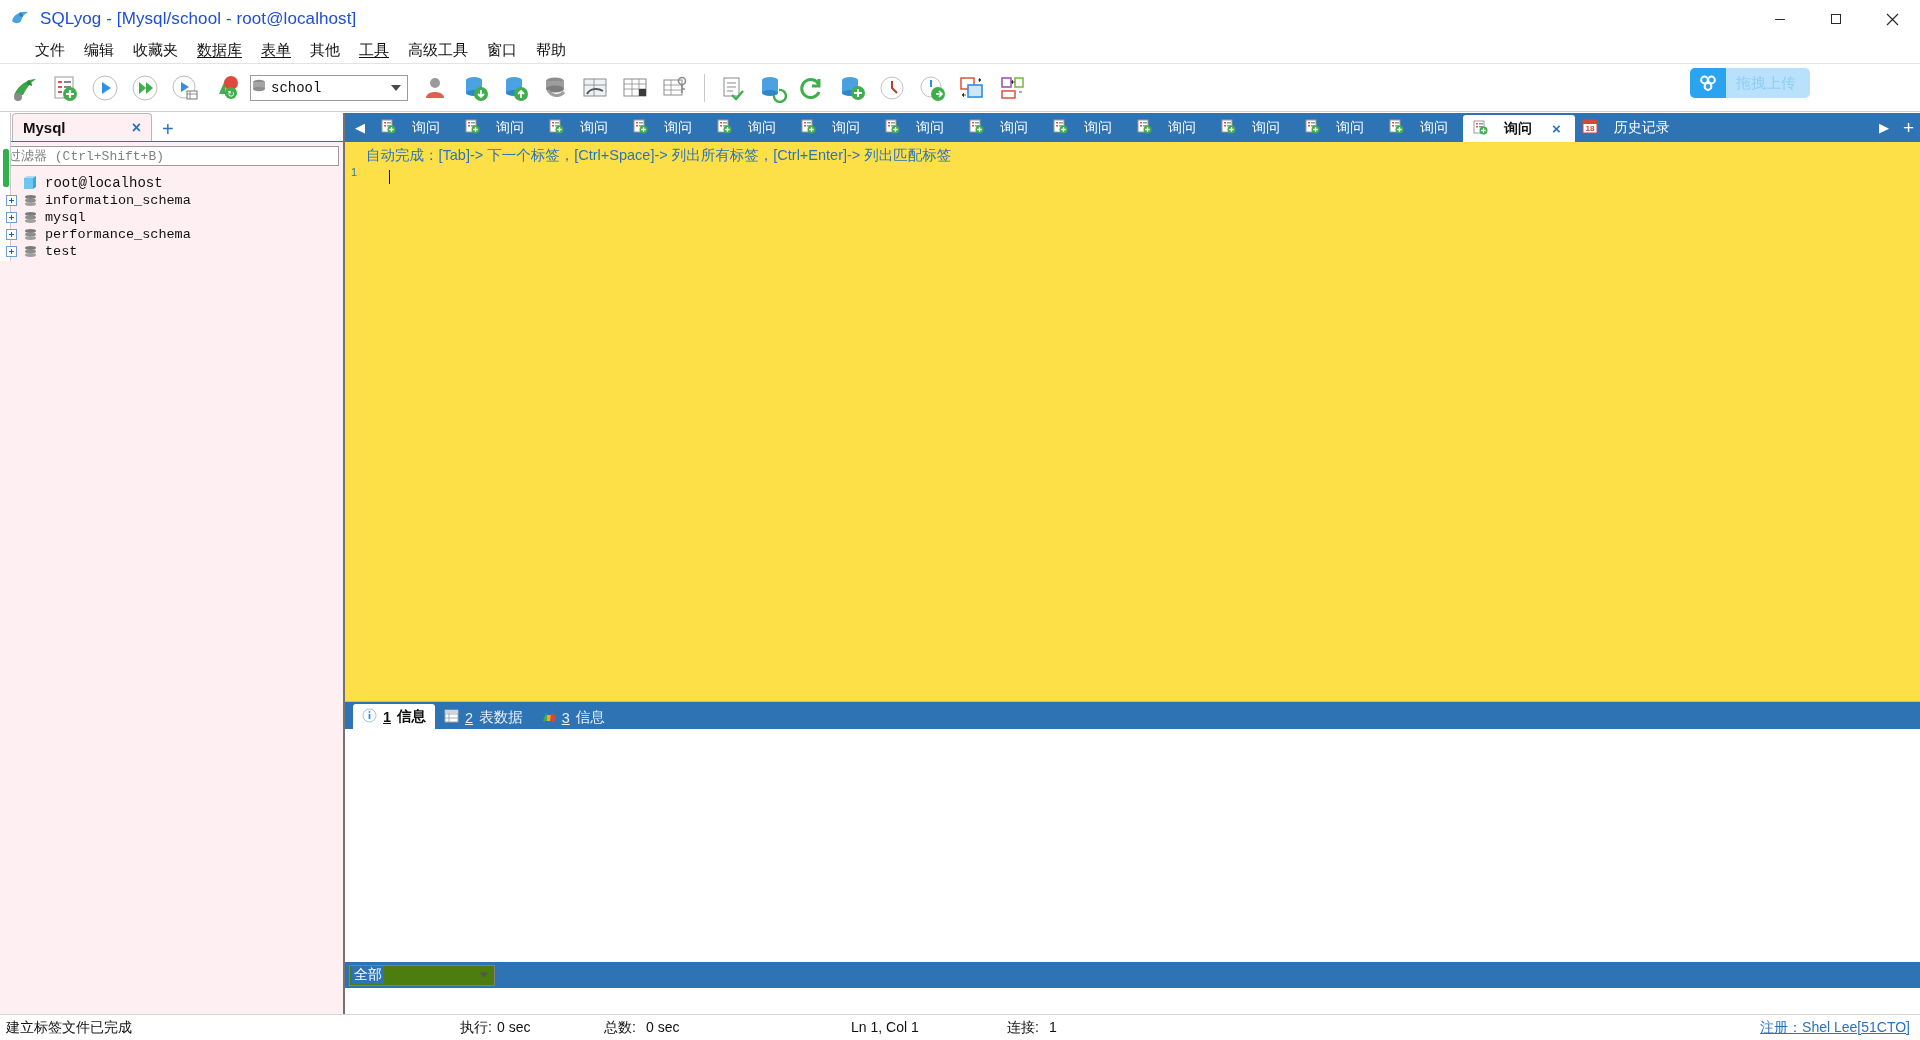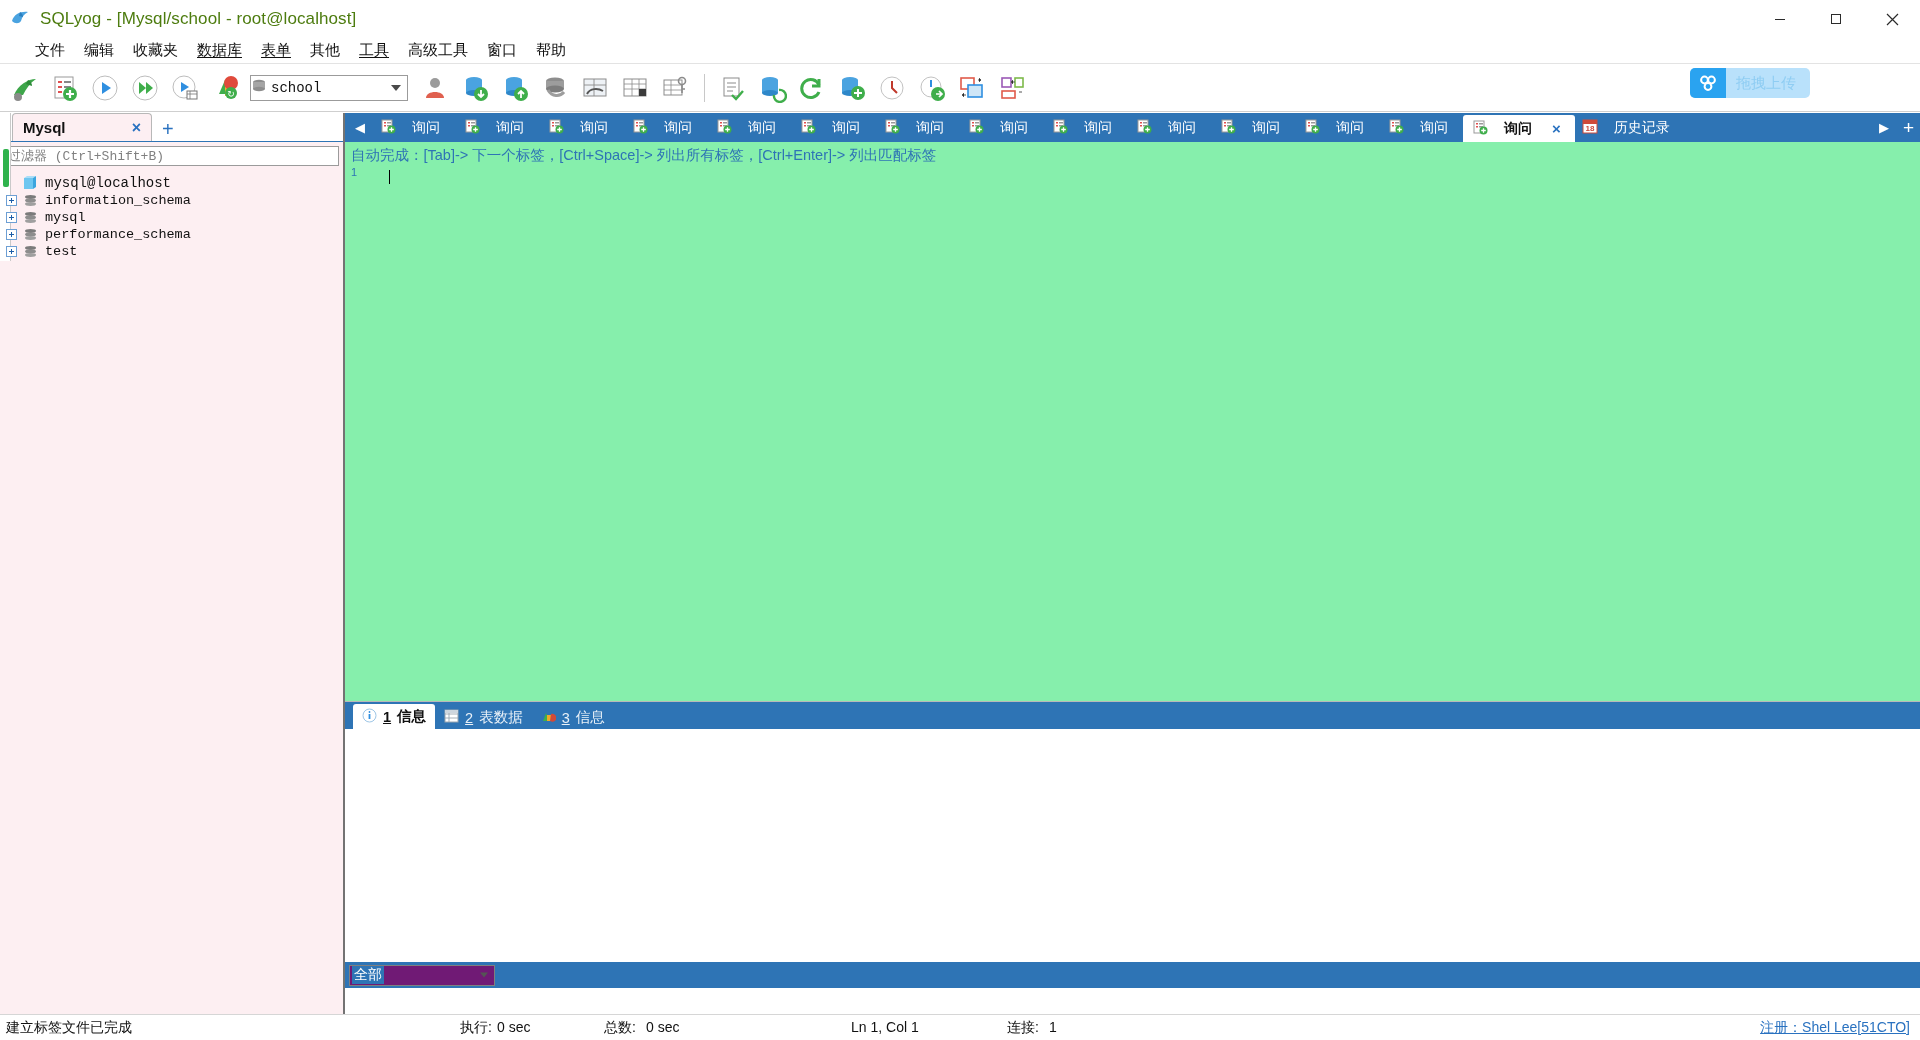--- a/index.html
+++ b/index.html
@@ -12,21 +12,21 @@
   body { position: relative; }
 
   
   .titlebar {
     height: 38px; background: #ffffff;
     display: flex; align-items: center;
     position: relative;
   }
   .app-icon { width: 22px; height: 22px; margin-left: 9px; margin-right: 9px; position: relative; }
   .app-icon svg { display:block; }
-  .title-text { font-size: 17px; color: #4d7c0f; letter-spacing: 0.1px; }
+  .title-text { font-size: 17px; color: #1d4ed8; letter-spacing: 0.1px; }
   .winbtns { position: absolute; right: 0; top: 0; height: 38px; display: flex; }
   .winbtn {
     width: 56px; height: 38px; display: flex; align-items: center; justify-content: center;
     color: #2b2b2b;
   }
   .winbtn svg { display: block; }
 
   
   .menubar {
     height: 26px; background: #ffffff;
@@ -133,21 +133,21 @@
     padding: 0 14px 0 10px; flex: 0 0 auto; color: #ffffff; font-size: 14px;
     margin-right: 1px;
   }
   .qt.active {
     background: #ffffff; color: #111; font-weight: bold; height: 27px;
     border-top-left-radius: 3px; border-top-right-radius: 3px; align-self: flex-end;
   }
   .qt .x { color: #2a72c0; font-weight: bold; margin-left: 4px; font-size: 15px; }
   .qt-right { margin-left: auto; display: flex; align-items: center; gap: 2px; flex: 0 0 auto; }
 
-  .editor-area { position: absolute; left: 0; top: 29px; right: 0; height: 560px; background: #86efac; border-bottom: 1px solid #b9b9b9; }
+  .editor-area { position: absolute; left: 0; top: 29px; right: 0; height: 560px; background: #fde047; border-bottom: 1px solid #b9b9b9; padding-left: 15px; }
   .editor-hint { font-size: 14.5px; color: #2e74b5; padding: 4px 0 0 6px; }
   .editor-gutter { position: absolute; left: 0; top: 24px; width: 14px; bottom: 0; }
   .editor-gutter .ln { font-size: 11px; color: #2e74b5; text-align: right; padding-right: 2px; }
   .caret-line { position: absolute; left: 44px; top: 28px; width: 1px; height: 14px; background: #000; }
 
   .results { position: absolute; left: 0; top: 589px; right: 0; bottom: 26px; background: #fff; }
   .res-tabs {
     height: 27px; background: #2e74b5; display: flex; align-items: flex-end; padding-left: 8px;
   }
   .res-tab {
@@ -156,21 +156,21 @@
   }
   .res-tab.active { background: #fff; color: #111; font-weight: bold; height: 25px; border-top-left-radius: 3px; border-top-right-radius: 3px; }
   .res-tab .num { text-decoration: underline; }
   .res-body { position: absolute; left: 0; top: 27px; right: 0; bottom: 0; background: #fff; }
 
   .res-footer {
     position: absolute; left: 0; right: 0; bottom: 0; height: 26px; background: #2e74b5;
     display: flex; align-items: center; padding-left: 4px;
   }
   .res-select {
-    width: 146px; height: 21px; background: #701a75; border: 1px solid #7f7f7f;
+    width: 146px; height: 21px; background: #4d7c0f; border: 1px solid #7f7f7f;
     display: flex; align-items: center; position: relative; font-family: Liberation Serif, serif;
   }
   .res-select .val { font-size: 14px; background: #2e74b5; color: #fff; padding: 0 2px; margin-left: 2px; }
   .res-select .caret2 {
     position: absolute; right: 6px; top: 50%; transform: translateY(-50%);
     width: 0; height: 0; border-left: 4px solid transparent; border-right: 4px solid transparent;
     border-top: 5px solid #555;
   }
 
   
@@ -469,21 +469,21 @@
 
       <div class="tree-row root">
         <span class="spacer"></span>
         <span class="ticon">
           <svg width="15" height="14" viewBox="0 0 15 14">
             <rect x="1" y="2" width="9" height="11" fill="#6ec6f0"></rect>
             <path d="M1 2 L4 0 L13 0 L10 2 Z" fill="#a9ddf7"></path>
             <path d="M10 2 L13 0 L13 11 L10 13 Z" fill="#3ba5de"></path>
           </svg>
         </span>
-        <span class="tlabel">mysql@localhost</span>
+        <span class="tlabel">root@localhost</span>
       </div>
 
       <div class="tree-row">
         <span class="expander"></span>
         <span class="ticon">
           <svg width="15" height="14" viewBox="0 0 15 14">
             <ellipse cx="7.5" cy="3" rx="5.5" ry="1.9" fill="#7b7b7b"></ellipse>
             <ellipse cx="7.5" cy="6.5" rx="5.5" ry="1.9" fill="#8d8d8d"></ellipse>
             <ellipse cx="7.5" cy="10" rx="5.5" ry="1.9" fill="#9f9f9f"></ellipse>
           </svg>

